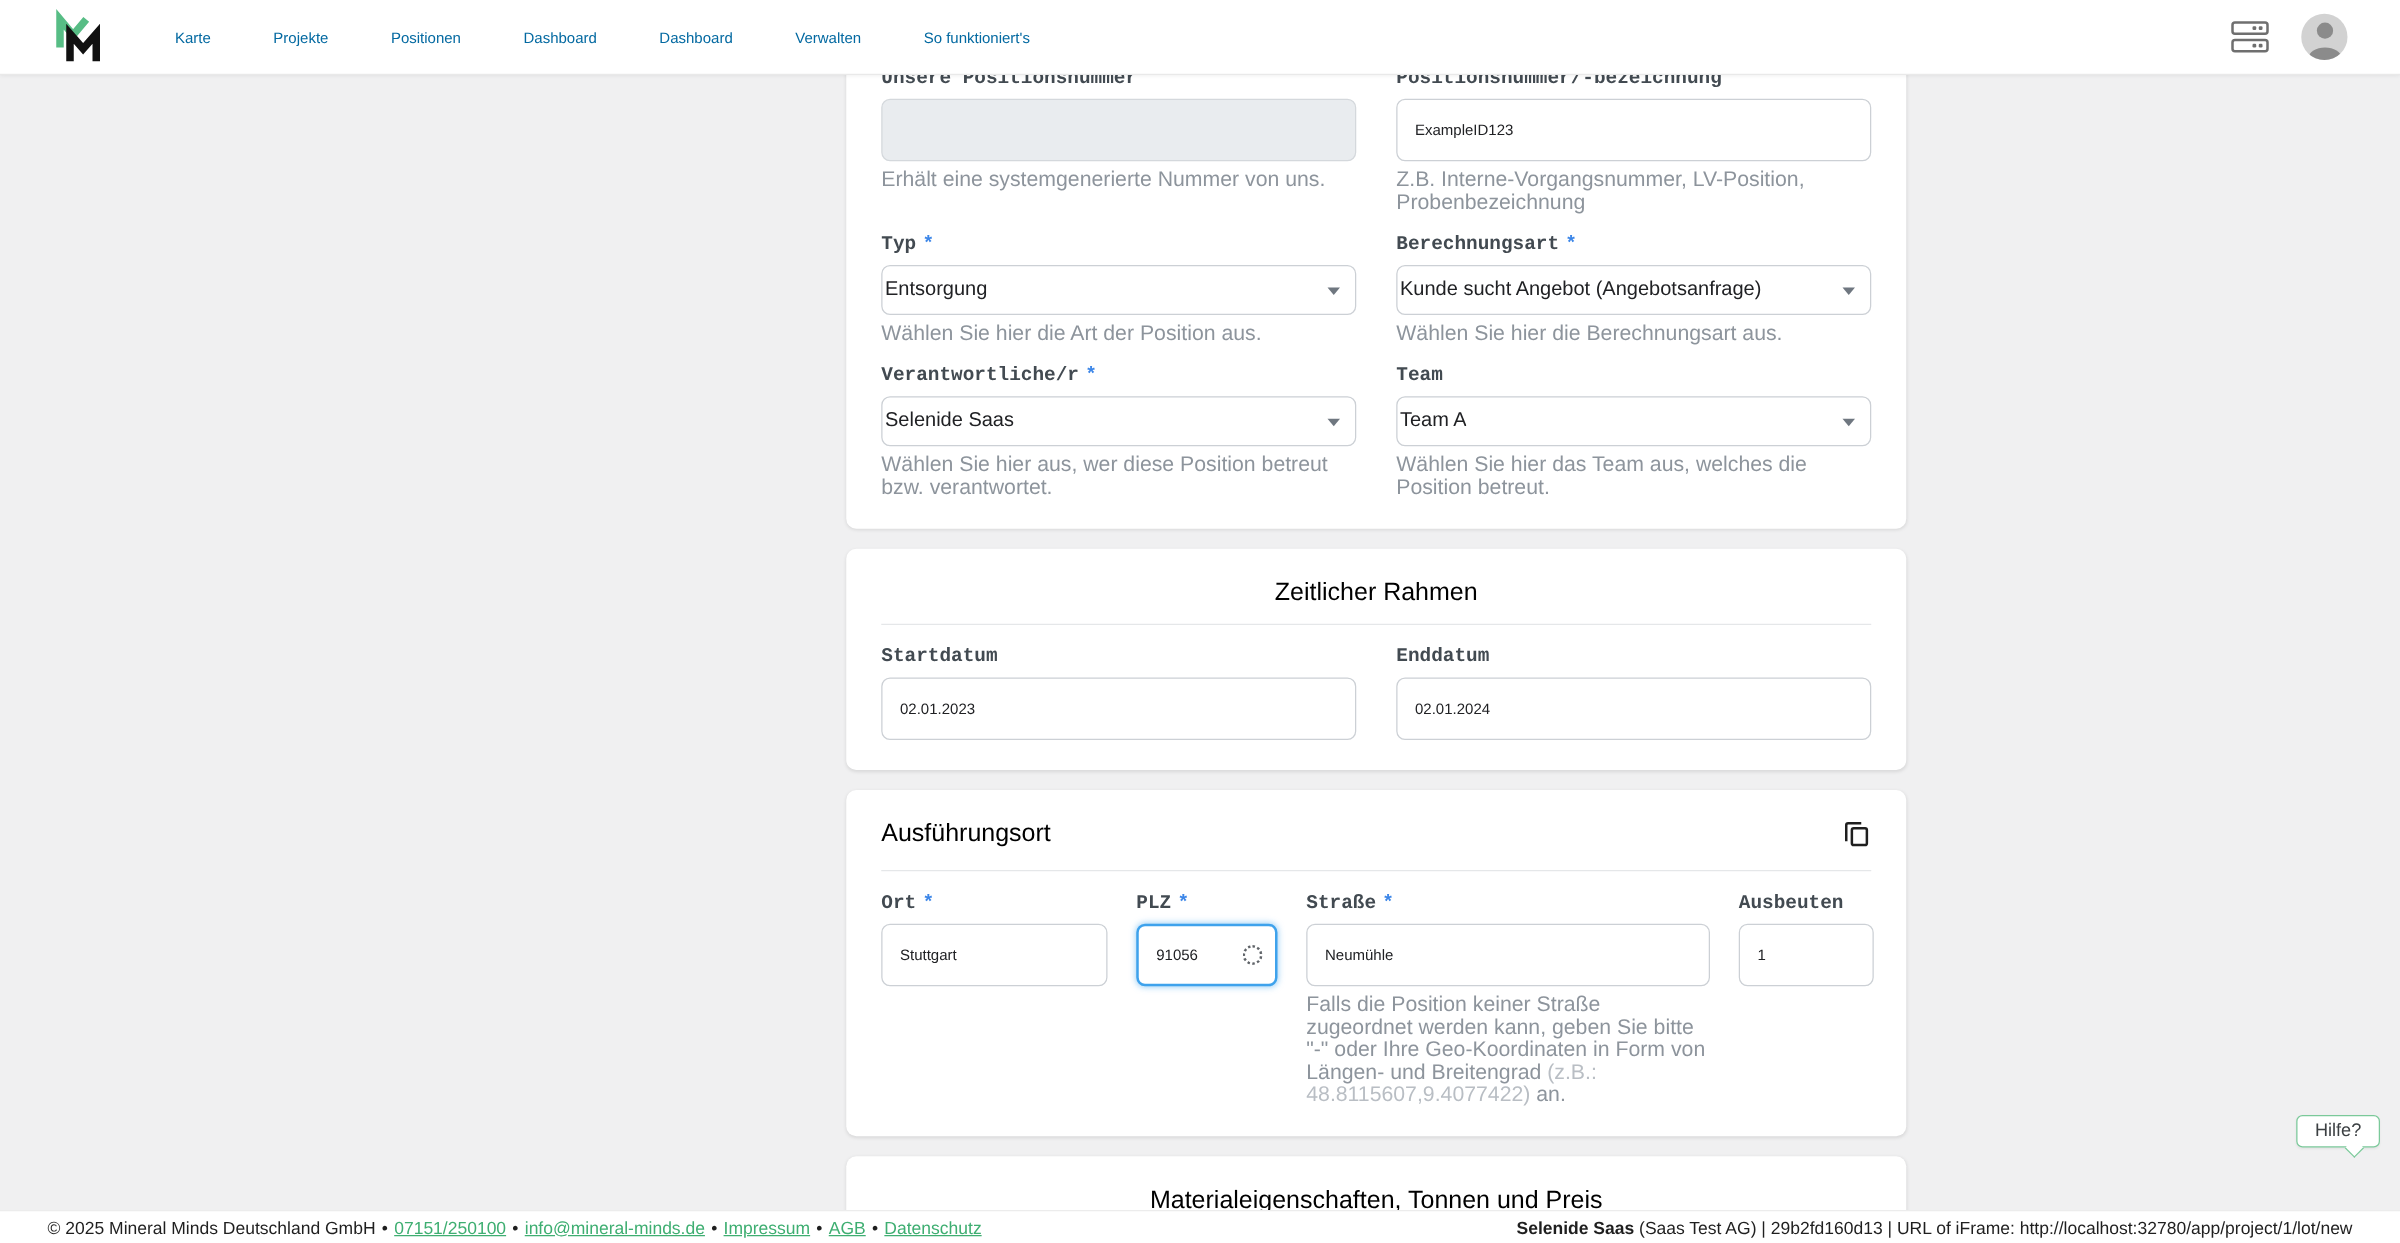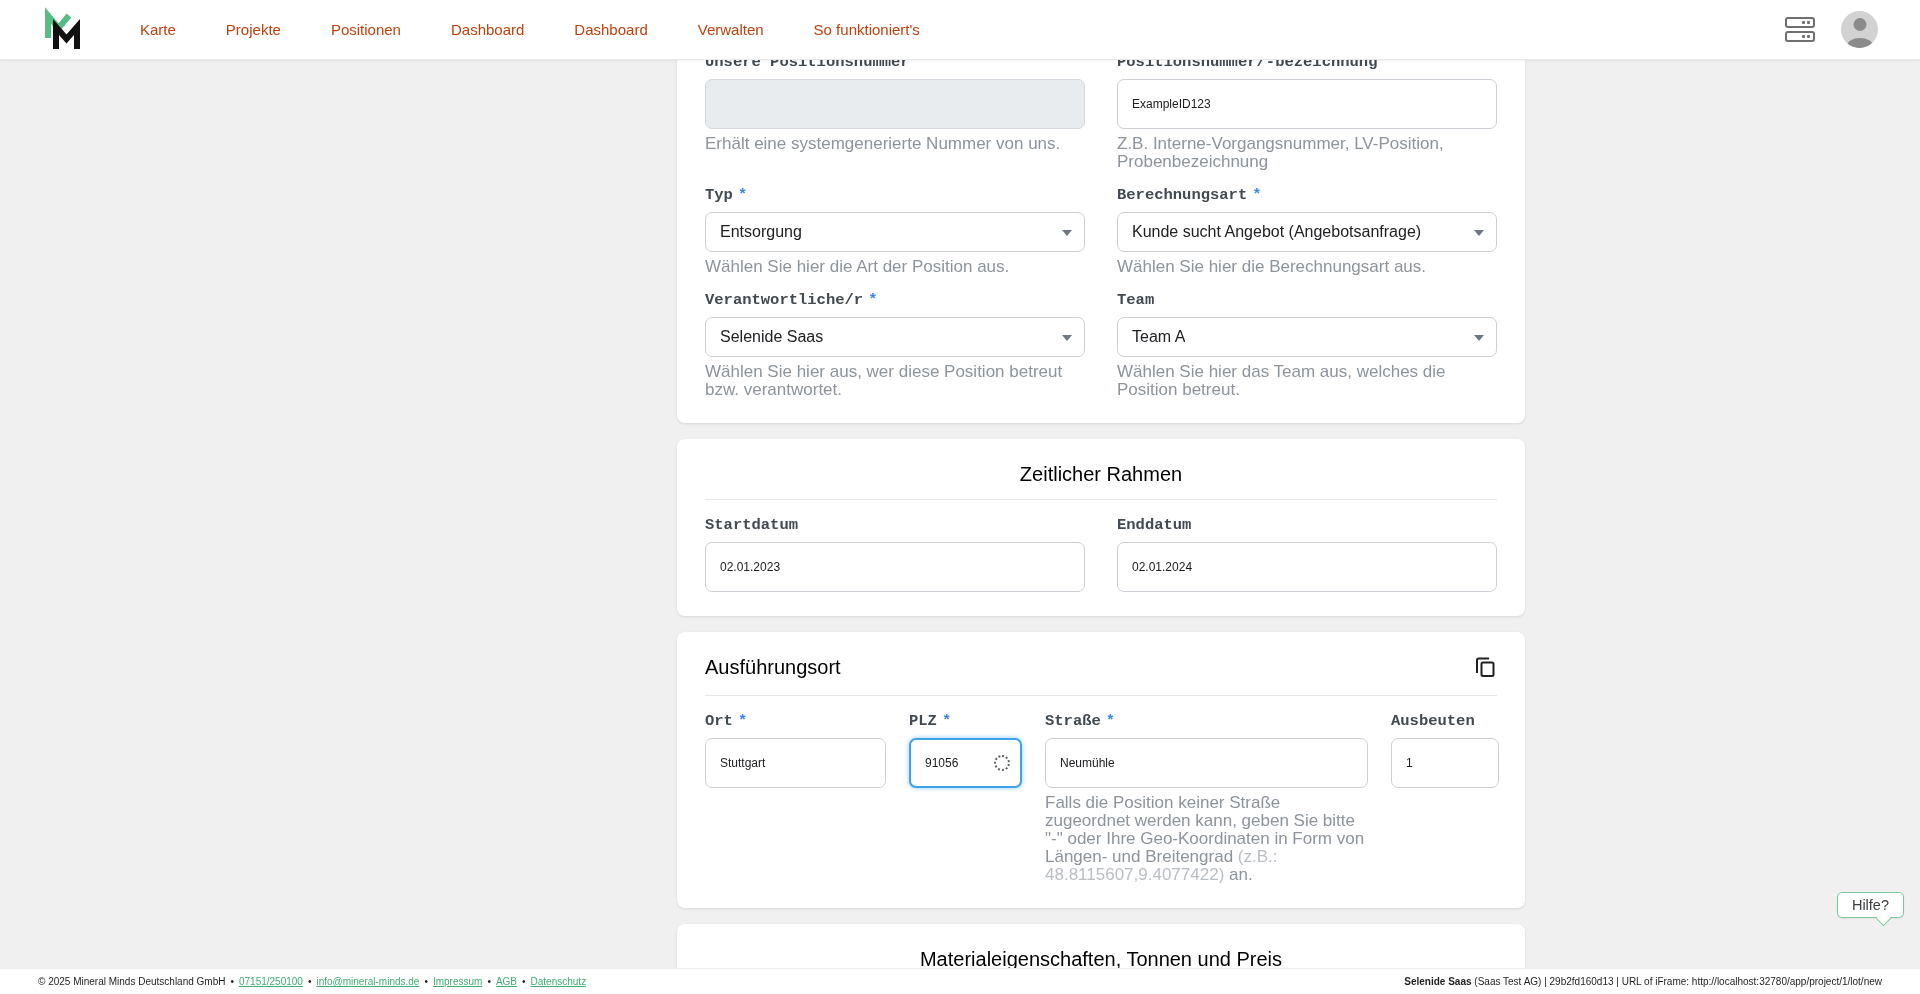--- a/index.html
+++ b/index.html
@@ -5,21 +5,21 @@
   * { margin:0; padding:0; box-sizing:border-box; }
   html,body { width:1920px; height:994px; overflow:hidden;
     font-family:"Liberation Sans", sans-serif; background:#f0f0f1; color:#202124; }
 
   
   .navbar { position:fixed; top:0; left:0; width:1920px; height:60px; background:#fff;
     border-bottom:1px solid #e9e9e9; box-shadow:0 1px 3px rgba(0,0,0,.06);
     display:flex; align-items:center; z-index:20; }
   .logo { margin-left:40px; width:52px; height:48px; display:flex; align-items:center; }
   .nav-links { display:flex; align-items:center; margin-left:48px; gap:50px; }
-  .nav-link { font-size:15px; color:#c2410c; cursor:pointer; white-space:nowrap; }
+  .nav-link { font-size:12px; color:#0369a1; cursor:pointer; white-space:nowrap; }
   .nav-right { margin-left:auto; margin-right:42px; display:flex; align-items:center; gap:26px; }
   .server-icon { display:flex; flex-direction:column; gap:3px; cursor:pointer; }
   .server-icon .bar { width:30px; height:11px; border:2.5px solid #6f6f6f; border-radius:3px;
     display:flex; align-items:center; justify-content:flex-end; gap:2px; padding-right:3px; }
   .server-icon .dot { width:3px; height:3px; background:#6f6f6f; border-radius:1px; }
   .avatar { width:37px; height:37px; border-radius:50%; background:#d2d2d2; position:relative;
     overflow:hidden; cursor:pointer; }
   .avatar .head { position:absolute; top:7px; left:50%; transform:translateX(-50%);
     width:13px; height:13px; border-radius:50%; background:#8b8b8b; }
   .avatar .body { position:absolute; bottom:-6px; left:50%; transform:translateX(-50%);
@@ -36,21 +36,21 @@
   .fg-label { display:flex; gap:5px; font-size:15.5px; font-weight:bold; color:#424a51;
     margin-bottom:7px; line-height:19px;font-family:Liberation Mono, monospace; }
   .req { color:#3c86e8; }
   .helper { font-size:17px; color:#8d949c; margin-top:6px; line-height:18px; }
   .helper .example { color:#b9bec4; }
   input.tb { width:100%; height:50px; border:1px solid #ccd0d5; border-radius:7px;
     padding:0 14px; font-size:12px; color:#202124; background:#fff;
     font-family:"Liberation Sans", sans-serif; outline:none; }
   input.tb:disabled { background:#e9ecef; border-color:#d4d8dc; }
   .select { width:100%; height:40px; border:1px solid #ccd0d5; border-radius:7px;
-    padding:0 30px 0 14px; font-size:16px; color:#202124; background:#fff;
+    padding:0 30px 0 2px; font-size:16px; color:#202124; background:#fff;
     display:flex; align-items:center; position:relative; cursor:pointer; }
   .select .sel-value { overflow:hidden; white-space:nowrap; }
   .chevron { position:absolute; right:12px; top:50%; margin-top:-2px; width:0; height:0;
     border-left:5px solid transparent; border-right:5px solid transparent;
     border-top:6px solid #6f7780; }
 
   
   .loc-header { display:flex; align-items:flex-start; justify-content:space-between; }
   .copy-btn { cursor:pointer; margin-top:-2px; }
   .grid-loc { display:grid; grid-template-columns:181px 113px 323px 108px; column-gap:23px; }
@@ -72,21 +72,21 @@
   .help-bubble { position:fixed; right:16px; bottom:76px; background:#fff;
     border:1.5px solid #7bc99a; border-radius:5px; padding:4px 14px; font-size:14.5px;
     color:#3c4043; z-index:30; cursor:pointer; box-shadow:0 1px 2px rgba(0,0,0,.06); }
   .help-tail { position:absolute; bottom:-7px; right:14px; width:11px; height:11px;
     background:#fff; border-right:1.5px solid #7bc99a; border-bottom:1.5px solid #7bc99a;
     transform:rotate(45deg); }
 
   
   .footer { position:fixed; bottom:0; left:0; width:1920px; height:26px; background:#fff;
     border-top:1px solid #ececec; display:flex; align-items:center; z-index:25;
-    font-size:10px; color:#1f1f1f; }
+    font-size:14px; color:#1f1f1f; }
   .footer-left { margin-left:38px; display:flex; align-items:center; gap:5px; white-space:nowrap; }
   .footer-right { margin-left:auto; margin-right:38px; white-space:nowrap; }
   .flink { color:#3eae71; text-decoration:underline; cursor:pointer; }
   .fsep { color:#1f1f1f; }
   .fuser { font-weight:bold; }
 </style>
 </head>
 <body>
 
 <main class="content">

